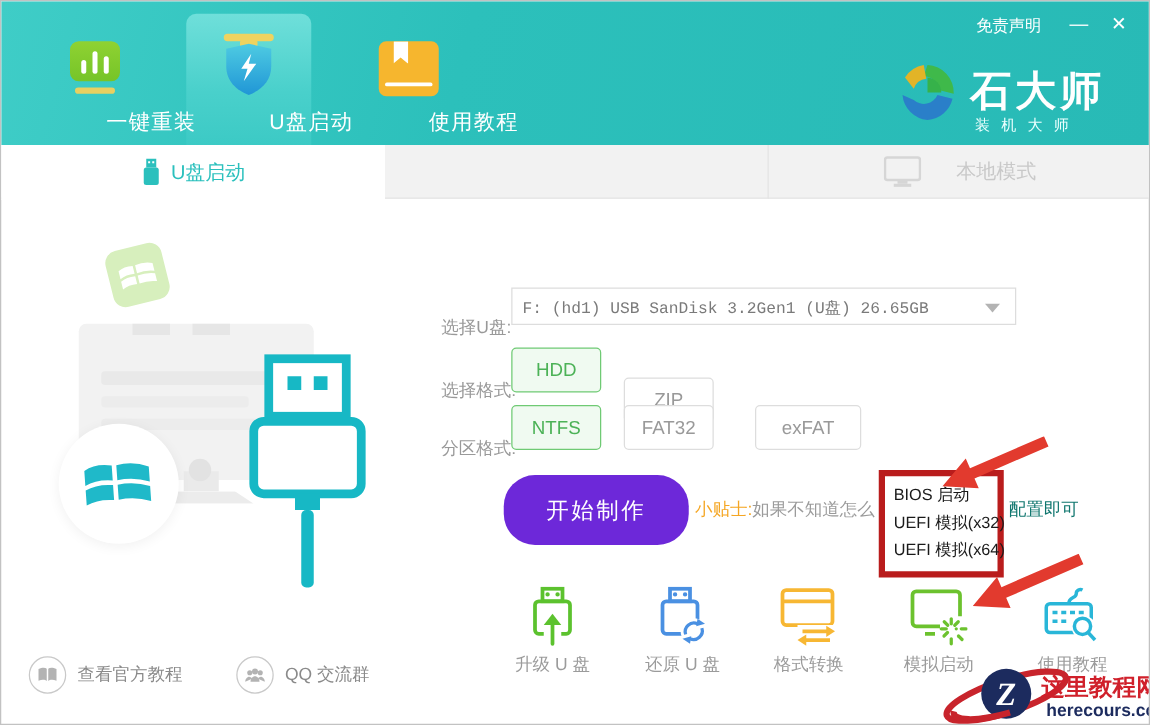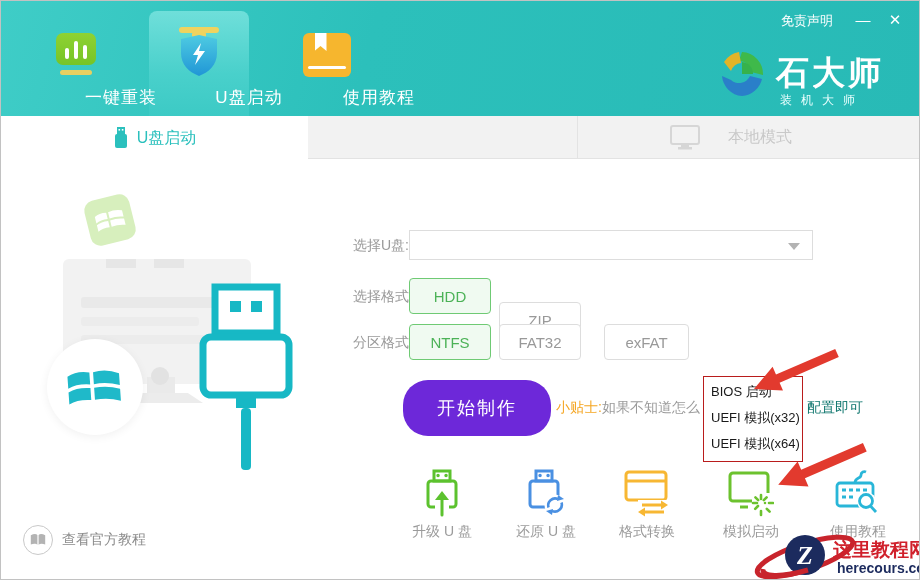--- a/index.html
+++ b/index.html
@@ -35,42 +35,42 @@
 
   
   .tabbar { position:absolute; left:0; top:115px; width:920px; height:43px; background:#f2f2f2;
             border-bottom:1px solid #e3e3e3; }
   .tab { position:absolute; top:0; height:43px; display:flex; align-items:center; justify-content:center;
          gap:8px; font-size:16px; color:#c9c9c9; cursor:pointer; }
   .tab.active { background:#fff; color:#2bc0bd; height:44px; z-index:2; }
   .tab2 { border-left:1px solid #e3e3e3; }
 
   
-  .form-label { position:absolute; font-size:14px; color:#999; }
+  .form-label { position:absolute; font-size:14px; color:#999;margin-top:16px; }
   .select { position:absolute; left:408px; top:229px; width:404px; height:30px; border:1px solid #ddd;
             background:#fff; cursor:pointer; }
   .select-text { position:absolute; left:8px; top:6px; font-family:"Liberation Mono","DejaVu Sans Mono",monospace;
                  font-size:13px; color:#7a7a7a; white-space:nowrap; }
   .select-caret { position:absolute; right:12px; top:12px; width:0; height:0;
                   border-left:6px solid transparent; border-right:6px solid transparent; border-top:7px solid #b3b3b3; }
-  .choice { position:absolute; width:82px; height:36px; border:1px solid #ddd; border-radius:4px;
+  .choice { position:absolute; width:72px; height:36px; border:1px solid #ddd; border-radius:4px;
             background:#fff; color:#999; font-size:15px; display:flex; align-items:center;
             justify-content:center; cursor:pointer; }
   .choice.sel { border-color:#6fca74; background:#f0faf1; color:#4cb257; }
   .start-btn { position:absolute; left:402px; top:379px; width:148px; height:56px; border-radius:25px;
                background:#6d28d9; color:#fff; font-size:18px; letter-spacing:2px; display:flex;
                align-items:center; justify-content:center; cursor:pointer; }
   .tip { position:absolute; left:555px; top:398px; font-size:14px; white-space:nowrap; }
   .tip .lab { color:#f5a623; }
   .tip .txt { color:#9b9b9b; }
   .tip-after { position:absolute; left:806px; top:398px; font-size:14px; color:#0f766e; white-space:nowrap; }
 
   
   .popup { position:absolute; left:702px; top:375px; width:100px; height:86px; background:#fff;
-           border:1px solid #b91c1c; z-index:5; display:flex; flex-direction:column; justify-content:space-between;
+           border:5px solid #b91c1c; z-index:5; display:flex; flex-direction:column; justify-content:space-between;
            padding:6px 0 8px 0; }
   .popup-item { font-size:13px; color:#1a1a1a; padding-left:7px; white-space:nowrap; cursor:pointer; }
 
   
   .tool { position:absolute; top:468px; width:96px; text-align:center; cursor:pointer; }
   .tool svg { display:block; margin:0 auto; }
   .tool-label { margin-top:6px; font-size:14px; color:#9b9b9b; white-space:nowrap; }
 
   
   .flink { position:absolute; top:524px; display:flex; align-items:center; gap:9px; cursor:pointer; }
@@ -143,21 +143,21 @@
   <div class="tabbar">
     <div class="tab active" style="left:0;width:307px;">
       <svg width="16" height="24" viewBox="0 0 16 24">
         <rect x="4" y="1" width="8" height="7" fill="#2bc0bd"></rect>
         <rect x="5.5" y="3" width="1.6" height="1.6" fill="#fff"></rect>
           <rect x="8.8" y="3" width="1.6" height="1.6" fill="#fff"></rect>
         <rect x="2" y="8" width="12" height="14" rx="2" fill="#2bc0bd"></rect>
       </svg>
       <span>U盘启动</span>
     </div>
-    <div class="tab tab2" style="left:576px;width:307px;gap:28px;">
+    <div class="tab tab2" style="left:613px;width:307px;gap:28px;">
       <svg width="30" height="27" viewBox="0 0 30 27">
         <rect x="1" y="2" width="28" height="18" rx="2" fill="none" stroke="#d6d6d6" stroke-width="2"></rect>
         <rect x="11" y="20" width="8" height="3" fill="#d6d6d6"></rect>
         <rect x="8" y="23" width="14" height="2.5" fill="#d6d6d6"></rect>
       </svg>
       <span>本地模式</span>
     </div>
   </div>
 
   <div class="abs" style="left:0;top:158px;width:340px;height:380px;">
@@ -196,20 +196,21 @@
       <rect x="33" y="20" width="11" height="11" fill="#17b8c5"></rect>
       <rect x="54" y="20" width="11" height="11" fill="#17b8c5"></rect>
       <rect x="6" y="56" width="86" height="58" rx="8" fill="#fff" stroke="#17b8c5" stroke-width="7"></rect>
       <rect x="39" y="114" width="20" height="13" fill="#17b8c5"></rect>
       <rect x="44" y="127" width="10" height="62" rx="4" fill="#17b8c5"></rect>
     </svg>
   </div>
 
   <div class="form-label" style="left:352px;top:236px;">选择U盘:</div>
   <div class="select">
+    <span class="select-text">F: (hd1)  USB SanDisk 3.2Gen1 (U盘) 26.65GB</span>
     <span class="select-caret"></span>
   </div>
 
   <div class="form-label" style="left:352px;top:287px;">选择格式:</div>
   <div class="choice sel" style="left:408px;top:277px;">HDD</div>
   <div class="choice" style="left:498px;top:277px;margin-top:24px;">ZIP</div>
 
   <div class="form-label" style="left:352px;top:333px;">分区格式:</div>
   <div class="choice sel" style="left:408px;top:323px;">NTFS</div>
   <div class="choice" style="left:498px;top:323px;">FAT32</div>
@@ -322,20 +323,33 @@
 
   <div class="flink" style="left:22px;">
     <span class="circ">
       <svg width="18" height="14" viewBox="0 0 30 22">
         <path d="M3 3 C8 0.5 12 0.8 14 2.5 L14 19 C12 17 8 16.5 3 18.5 Z" fill="#b3b3b3"></path>
         <path d="M27 3 C22 0.5 18 0.8 16 2.5 L16 19 C18 17 22 16.5 27 18.5 Z" fill="#b3b3b3"></path>
       </svg>
     </span>
     <span class="lbl">查看官方教程</span>
   </div>
+  <div class="flink" style="left:188px;">
+    <span class="circ">
+      <svg width="18" height="14" viewBox="0 0 30 22">
+        <circle cx="8" cy="8" r="3.4" fill="#b3b3b3"></circle>
+        <circle cx="22" cy="8" r="3.4" fill="#b3b3b3"></circle>
+        <circle cx="15" cy="6.4" r="4" fill="#b3b3b3"></circle>
+        <path d="M2 20 C2 15 6 13 8 13.5 C10 14 11 15 11 16 Z" fill="#b3b3b3"></path>
+        <path d="M28 20 C28 15 24 13 22 13.5 C20 14 19 15 19 16 Z" fill="#b3b3b3"></path>
+        <path d="M9 20 C9 14.5 13 12.5 15 12.5 C17 12.5 21 14.5 21 20 Z" fill="#b3b3b3"></path>
+      </svg>
+    </span>
+    <span class="lbl">QQ 交流群</span>
+  </div>
 
   <div class="wm">
     <svg class="abs" style="left:0;top:6px;" width="110" height="52" viewBox="0 0 110 52">
       <ellipse cx="52" cy="28" rx="50" ry="13" fill="none" stroke="#c8242c" stroke-width="5" transform="rotate(-18 52 28)"></ellipse>
       <circle cx="52" cy="26" r="20" fill="#1c2b5e"></circle>
       <text x="52" y="35" text-anchor="middle" font-size="26" font-weight="bold" font-style="italic" fill="#fff" font-family="Liberation Serif,serif">Z</text>
       <path d="M10 40 A50 13 -18 0 0 55 41" fill="none" stroke="#c8242c" stroke-width="5"></path>
     </svg>
     <div class="wm-site">这里教程网</div>
     <div class="wm-url">herecours.com</div>

